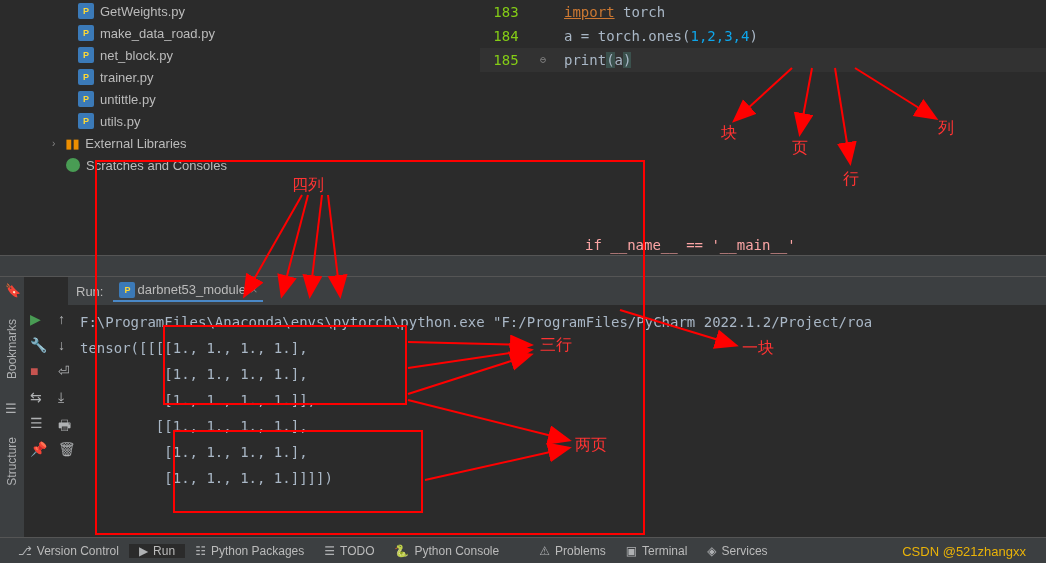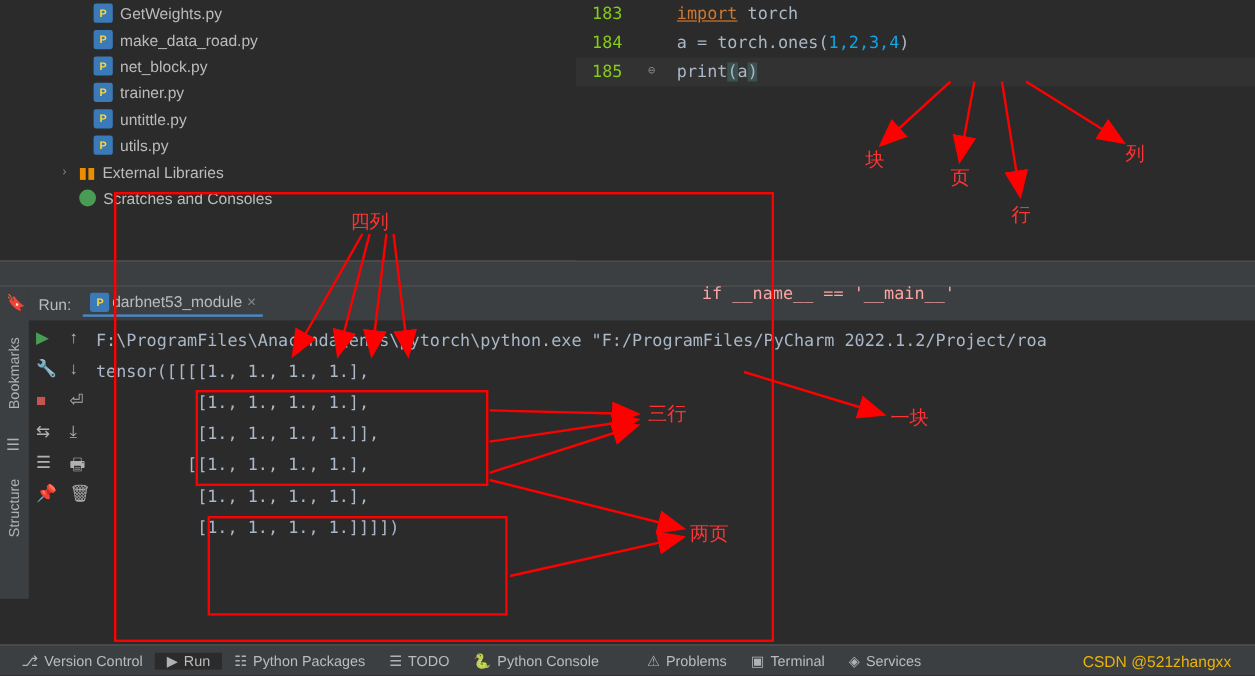--- a/index.html
+++ b/index.html
@@ -1,17 +1,17 @@
 <!DOCTYPE html>
 <html><head>
 <meta charset="utf-8">
 <style>
 * { margin: 0; padding: 0; box-sizing: border-box; }
 body { font-family: "Segoe UI", sans-serif; background: #2b2b2b; color: #a9b7c6; width: 1046px; height: 563px; overflow: hidden; font-size: 13px; position: relative; }
-.top { display: flex; height: 217px; }
+.top { display: flex; height: 255px; }
 .project-tree { width: 480px; padding-left: 30px; color: #bbb; }
 .tree-row { display: flex; align-items: center; height: 22px; padding-left: 48px; gap: 6px; }
 .tree-row.lib { padding-left: 22px; }
 .tree-row.scr { padding-left: 36px; }
 .py-icon { width: 16px; height: 16px; background: #3b7ab8; border-radius: 2px; display: inline-flex; align-items: center; justify-content: center; font-size: 9px; color: #fdd835; font-weight: bold; }
 .py-icon::before { content: "P"; }
 .lib-icon { width: 14px; height: 14px; display: inline-block; color: #ec8e00; }
 .scr-icon { width: 14px; height: 14px; background: #499c54; border-radius: 50%; display: inline-block; }
 .caret { color: #888; font-size: 10px; margin-right: 4px; }
 .editor { flex: 1; background: #2b2b2b; font-family: "Consolas", monospace; font-size: 14px; line-height: 24px; position: relative; }
@@ -25,21 +25,21 @@
 .num { color: #0ea5e9; }
 .par { color: #a9b7c6; }
 .match-par { background: #3b514d; }
 .hint-line { color: #fca5a5; font-family: Consolas, monospace; font-size: 14px; position: absolute; top: 237px; left: 585px; }
 .mid-bar { height: 22px; background: #3c3f41; border-top: 1px solid #555; border-bottom: 1px solid #555; }
 .run-area { display: flex; height: 260px; }
 .sidebar { width: 24px; background: #3c3f41; display: flex; flex-direction: column; align-items: center; padding-top: 6px; gap: 22px; color: #afb1b3; }
 .sidebar .rot { writing-mode: vertical-rl; transform: rotate(180deg); font-size: 12px; }
 .sidebar .sb-icon { width: 14px; height: 14px; font-size: 13px; }
 .run-main { flex: 1; display: flex; flex-direction: column; }
-.run-header { height: 28px; display: flex; align-items: center; padding: 0 8px; color: #bbb; gap: 10px; background: #3c3f41; }
+.run-header { height: 28px; display: flex; align-items: center; padding: 0 8px; color: #bbb; gap: 10px; background: #3c3f41; margin-left: 44px; }
 .run-tab { display: flex; align-items: flex-start; gap: 2px; padding: 2px 6px; border-bottom: 2px solid #4a88c7; }
 .run-tab .close { color: #888; margin-left: 2px; }
 .run-body { flex: 1; display: flex; }
 .run-toolbar { width: 56px; display: flex; }
 .run-tb-col { width: 28px; display: flex; flex-direction: column; align-items: center; padding-top: 6px; gap: 10px; color: #afb1b3; }
 .tb-btn { width: 16px; height: 16px; font-size: 14px; }
 .play { color: #499c54; }
 .stop { color: #c75450; }
 .console { flex: 1; font-family: Consolas, monospace; font-size: 14px; line-height: 26px; white-space: pre; color: #a9b7c6; padding-top: 4px; }
 .bottom-bar { position: absolute; bottom: 0; left: 0; right: 0; height: 26px; background: #3c3f41; border-top: 1px solid #555; display: flex; align-items: center; padding: 0 8px; color: #bbb; }

